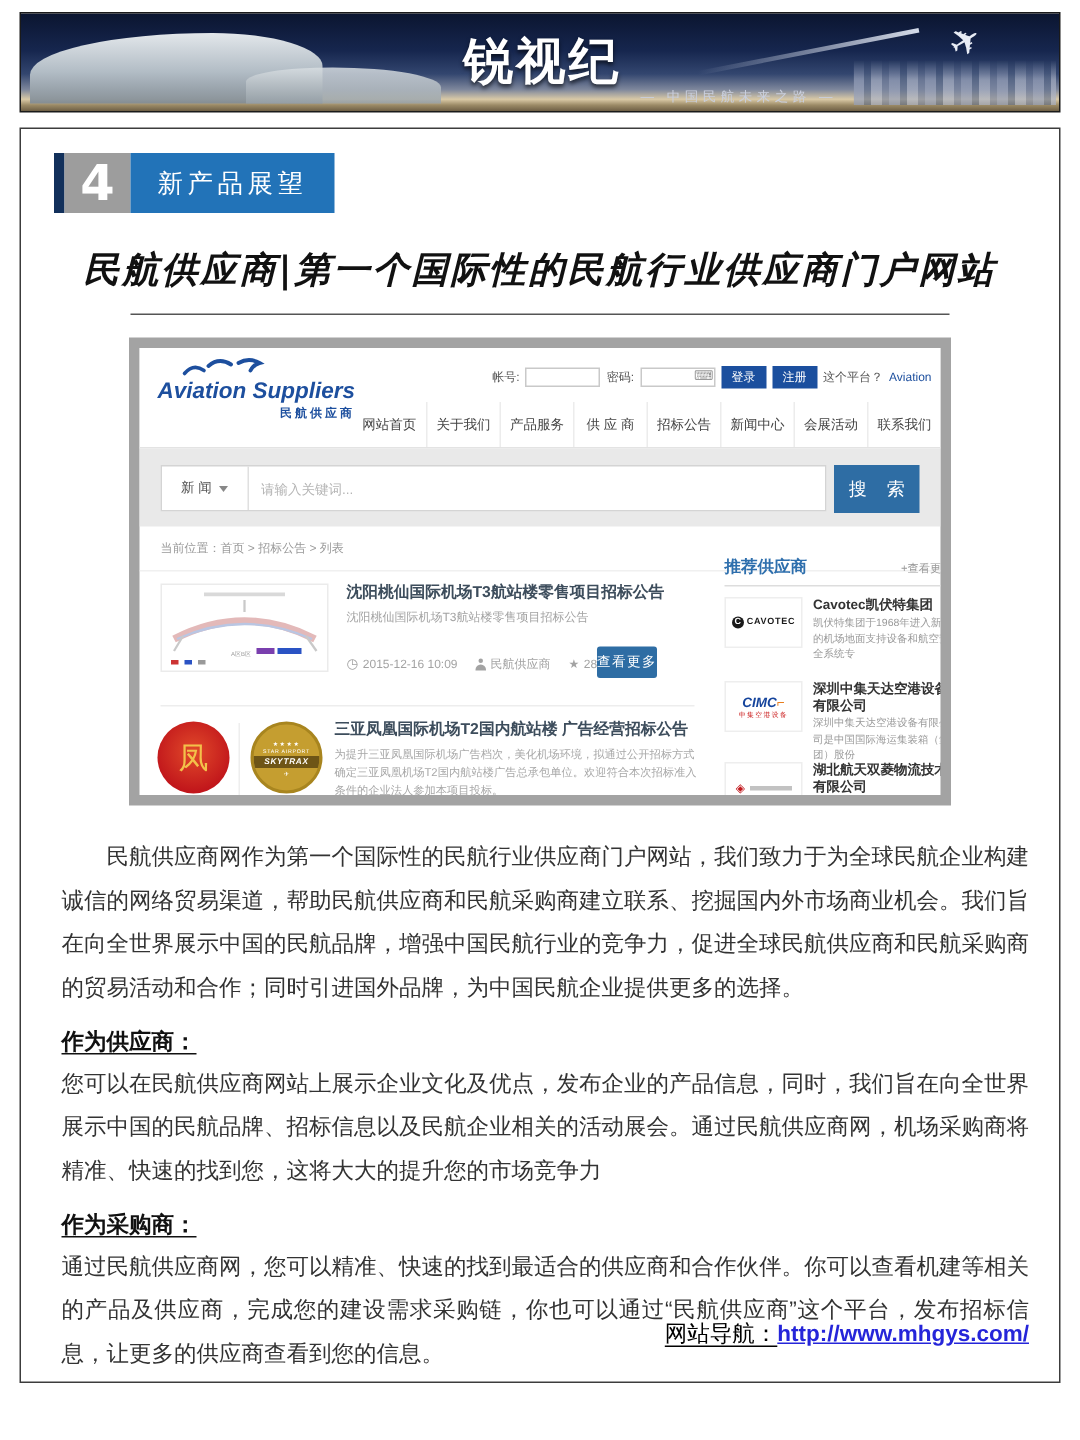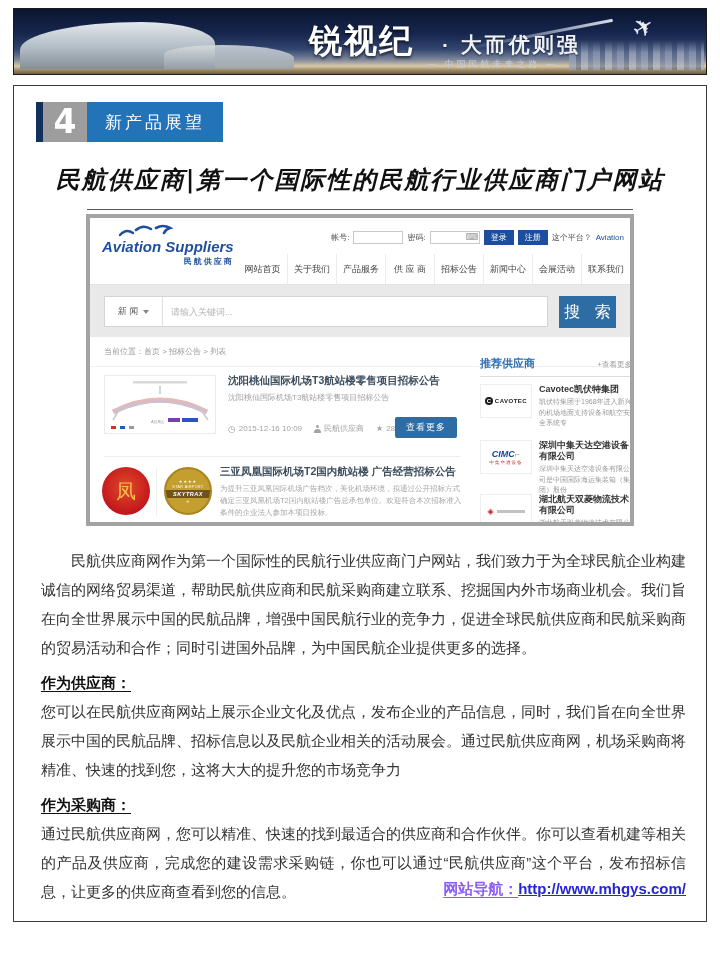--- a/index.html
+++ b/index.html
@@ -13,40 +13,40 @@
     background:linear-gradient(180deg,#eef2f4 0%,#b9c3ca 55%,#828c94 100%);
     border-radius:100% 60% 0 0 / 95% 75% 0 0; opacity:.95; }
   .terminal2 { position:absolute; left:150px; bottom:5px; width:130px; height:24px;
     background:linear-gradient(180deg,#d8dee2 0%,#97a1a8 100%); border-radius:80% 100% 0 0 / 70% 100% 0 0; opacity:.85; }
   .skyline { position:absolute; right:2px; bottom:4px; width:135px; height:30px; opacity:.8;
     background:repeating-linear-gradient(90deg, rgba(150,160,185,.9) 0 7px, rgba(95,110,140,.75) 7px 12px, rgba(170,178,198,.85) 12px 19px, rgba(120,132,160,.8) 19px 24px);
     -webkit-mask-image:linear-gradient(180deg,transparent 0,#000 45%); mask-image:linear-gradient(180deg,transparent 0,#000 45%); }
   .contrail { position:absolute; right:92px; top:24px; width:150px; height:3px;
     background:linear-gradient(90deg,transparent,#d5dcea); transform:rotate(-11deg); }
   .plane { position:absolute; right:52px; top:4px; font-size:25px; color:#e9edf6; transform:rotate(-32deg); font-family:"DejaVu Sans",sans-serif; }
-  .brandrow { position:absolute; left:295px; top:10px; display:flex; align-items:baseline; gap:28px; white-space:nowrap; }
+  .brandrow { position:absolute; left:295px; top:10px; display:flex; align-items:baseline; gap:8px; white-space:nowrap;flex-direction:column; }
   .brand { font-size:33px; font-weight:bold; color:#fff; letter-spacing:2px; text-shadow:0 2px 3px rgba(0,0,0,.65); }
   .slogan { font-size:21px; font-weight:bold; color:#eef0f8; letter-spacing:3px; text-shadow:0 1px 2px rgba(0,0,0,.6); }
   .bsub { position:absolute; left:413px; top:49px; font-size:9px; color:#c9cfde; letter-spacing:3px; }
 
   
   .frame { position:absolute; left:13px; top:85px; width:694px; height:837px; border:1px solid #3c3c3c; background:#fff; }
 
   
   .badge { display:flex; height:40px; margin:16px 0 0 22px; width:max-content; }
   .badge .bar { width:7px; background:#12305b; }
   .badge .num { width:44px; background:#9d9d9d; color:#fff; font-weight:800; font-size:33px; line-height:40px; text-align:center; font-family:"DejaVu Sans",sans-serif; }
   .badge .lbl { background:#2273b8; color:#fff; font-size:17px; letter-spacing:3px; display:flex; align-items:center; padding:0 18px; }
 
   
   .cal-title { margin-top:22px; text-align:center; font-family:"DejaVu Serif","Liberation Serif",serif; font-style:italic; font-weight:bold; font-size:24px; color:#111; letter-spacing:2px; }
   .title-rule { border-top:1px solid #555; margin:13px 73px 0 73px; }
 
   
-  .site { position:relative; width:548px; height:312px; margin:4px auto 0 auto; border:4px solid #a3a3a3; background:#fff; overflow:hidden; font-family:"Liberation Sans","DejaVu Sans",sans-serif;text-decoration:underline; }
+  .site { position:relative; width:548px; height:312px; margin:15px auto 0 auto; border:7px solid #a3a3a3; background:#fff; overflow:hidden; font-family:"Liberation Sans","DejaVu Sans",sans-serif;text-decoration:underline; }
   .site-header { position:absolute; left:0; top:0; right:0; height:67px; background:#fff; border-bottom:1px solid #e3e3e3; }
   .logo { position:absolute; left:12px; top:5px; }
   .logo svg { display:block; margin-left:14px; }
   .logo-name { font-size:15px; font-weight:bold; font-style:italic; color:#1d4f9e; letter-spacing:0; }
   .logo-cn { font-size:8px; font-weight:bold; color:#1d4f9e; text-align:right; letter-spacing:2px; margin-top:1px; }
   .loginrow { position:absolute; top:12px; right:6px; display:flex; align-items:center; gap:4px; font-size:8px; color:#555; }
   .loginrow input { width:50px; height:13px; border:1px solid #c9c9c9; background:#fff; font-size:8px; }
   .pwd-wrap { position:relative; }
   .kb-icon { position:absolute; right:1px; top:1px; font-size:9px; color:#999; line-height:11px; font-family:"DejaVu Sans",sans-serif; }
   .lbtn { background:#1b4f9e; color:#fff; font-size:8px; padding:2px 7px; border:none; cursor:pointer; }
@@ -55,36 +55,36 @@
   .sitenav { position:absolute; right:0; bottom:0; display:flex; height:30px; }
   .sitenav .ni { width:49px; display:flex; align-items:center; justify-content:center; font-size:9px; color:#444; border-left:1px solid #ececec; white-space:nowrap; }
   .sitenav .ni:first-child { border-left:none; }
 
   .searchband { position:absolute; left:0; top:67px; right:0; height:52px; background:#e9e9e9; }
   .searchbox { position:absolute; left:14px; top:11px; width:444px; height:31px; background:#fff; border:1px solid #d4d4d4; display:flex; align-items:center; }
   .s-cat { width:58px; display:flex; align-items:center; justify-content:center; gap:5px; font-size:9px; color:#555; border-right:1px solid #e0e0e0; height:100%; }
   .caret { width:0; height:0; border:3px solid transparent; border-top:4px solid #888; margin-top:3px; }
   .s-input { flex:1; border:none; outline:none; font-size:9px; padding-left:8px; color:#333; }
   .s-input::placeholder { color:#b5b5b5; }
-  .s-btn { position:absolute; right:14px; top:11px; width:57px; height:32px; background:#2e6da4; color:#fff; font-size:16px; letter-spacing:5px; padding-left:5px; border:none; display:flex; align-items:center; justify-content:center; cursor:pointer; }
+  .s-btn { position:absolute; right:14px; top:11px; width:57px; height:32px; background:#2e6da4; color:#fff; font-size:12px; letter-spacing:5px; padding-left:5px; border:none; display:flex; align-items:center; justify-content:center; cursor:pointer; }
 
   .crumb { position:absolute; left:0; top:119px; right:0; height:30px; line-height:30px; padding-left:14px; font-size:8px; color:#999; border-bottom:1px solid #f0f0f0; }
 
   
   .thumb1 { position:absolute; left:14px; top:157px; width:112px; height:59px; border:1px solid #ebebeb; background:#fff; }
   .n1-title { position:absolute; left:138px; top:156px; width:232px; font-size:10.5px; font-weight:bold; color:#3d4d5c; }
   .n1-sum { position:absolute; left:138px; top:174px; width:232px; font-size:8px; color:#a3a3a3; }
   .n1-meta { position:absolute; left:138px; top:205px; display:flex; align-items:center; gap:12px; font-size:8px; color:#a3a3a3; }
   .mi { display:flex; align-items:center; gap:3px; }
   .clock-ic { font-family:"DejaVu Sans",sans-serif; font-size:9px; color:#a3a3a3; }
   .person-ic { position:relative; width:7px; height:8px; display:inline-block; }
   .person-ic::before { content:""; position:absolute; left:2px; top:0; width:3px; height:3px; border-radius:50%; background:#a3a3a3; }
   .person-ic::after { content:""; position:absolute; left:0; top:4px; width:7px; height:4px; border-radius:4px 4px 0 0; background:#a3a3a3; }
   .star-ic { font-family:"DejaVu Sans",sans-serif; font-size:8px; color:#a3a3a3; }
-  .n1-btn { position:absolute; left:305px; top:199px; width:62px; height:21px; background:#2e6da4; color:#fff; font-size:9px; letter-spacing:1px; border:none; border-radius:2px; display:flex; align-items:center; justify-content:center; cursor:pointer; }
+  .n1-btn { position:absolute; left:305px; top:199px; width:40px; height:21px; background:#2e6da4; color:#fff; font-size:9px; letter-spacing:1px; border:none; border-radius:2px; display:flex; align-items:center; justify-content:center; cursor:pointer; }
   .news-div { position:absolute; left:14px; top:238px; width:356px; border-top:1px solid #ededed; }
 
   .phx { position:absolute; left:12px; top:249px; width:48px; height:48px; border-radius:50%;
     background:radial-gradient(circle at 50% 42%, #e14a2a 0%, #c1161b 72%); display:flex; align-items:center; justify-content:center; }
   .phx span { color:#f3c14a; font-size:20px; font-family:"DejaVu Serif",serif; }
   .logo-sep { position:absolute; left:66px; top:250px; height:48px; border-left:1px solid #eee; }
   .skx { position:absolute; left:74px; top:249px; width:48px; height:48px; border-radius:50%;
     background:#c59e30; border:2px solid #a8851f; display:flex; flex-direction:column; align-items:center; justify-content:center; gap:1px; overflow:hidden; }
   .skx .stars { font-size:4px; color:#fff; letter-spacing:1px; font-family:"DejaVu Sans",sans-serif; }
   .skx .top { font-size:3.5px; color:#fff; letter-spacing:.5px; }
@@ -113,21 +113,21 @@
   .shl .dm { color:#c1161b; font-size:8px; font-family:"DejaVu Sans",sans-serif; }
   .shl .bar { width:28px; height:3px; background:#9a9a9a; opacity:.6; }
 
   
   .body-text { padding:20px 20px 0 27px; font-size:15px; line-height:29px; color:#333; text-align:justify; }
   .body-text.first { text-indent:2em; }
   .sec-head { padding:12px 20px 0 27px; font-size:15px; color:#111; }
   .sec-head span { font-weight:bold; text-decoration:underline; text-underline-offset:3px; }
   .body-text.follow { padding-top:4px; }
   .foot-nav { position:absolute; right:20px; bottom:22px; font-size:15px; }
-  .foot-nav .lab { font-weight:bold; color:#8b5cf6; text-decoration:underline; text-underline-offset:3px;margin-top:20px; }
+  .foot-nav .lab { font-weight:normal; color:#000000; text-decoration:underline; text-underline-offset:3px;margin-top:20px; }
   .foot-nav a { color:#2525d9; font-weight:bold; text-decoration:underline; }
 </style>
 </head>
 <body>
 
 <div class="page">
 
   <div class="banner">
     <div class="terminal"></div>
     <div class="terminal2"></div>

